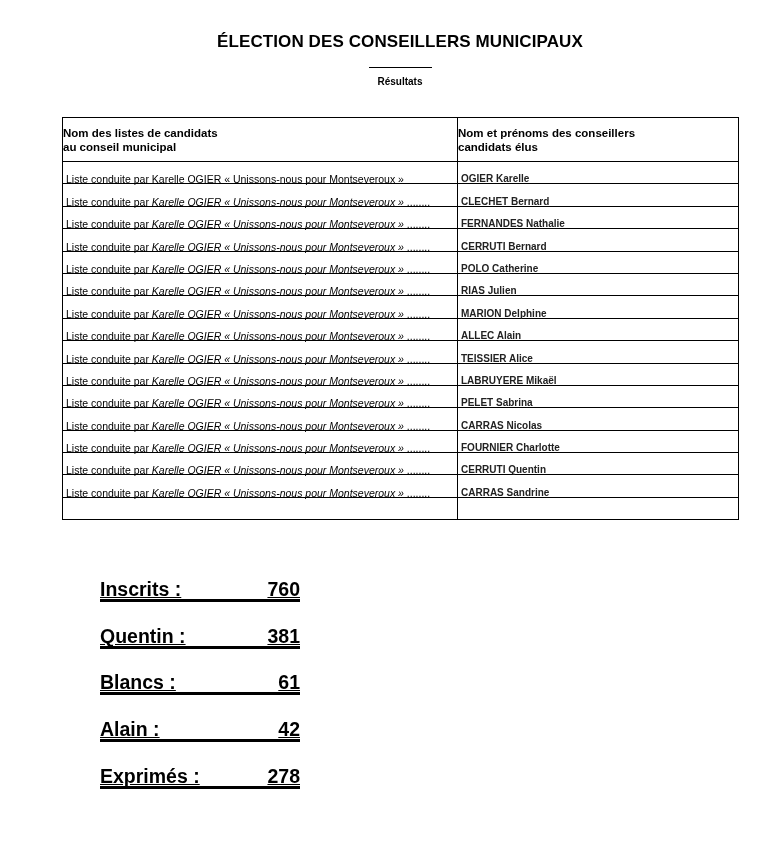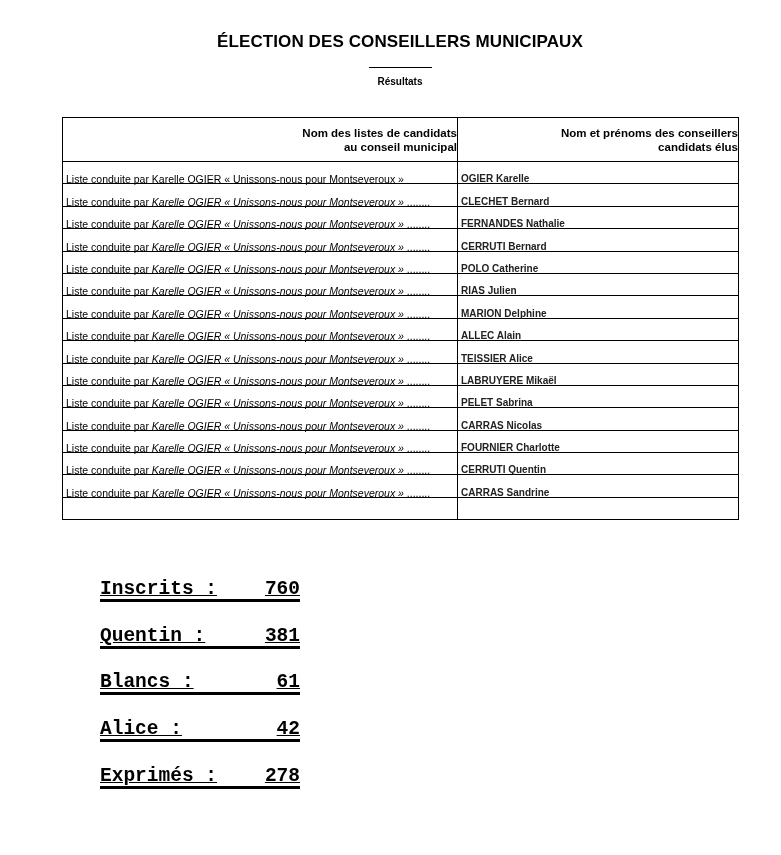--- a/index.html
+++ b/index.html
@@ -4,29 +4,29 @@
 <style>
   html, body { margin: 0; padding: 0; background: #ffffff; }
   body { width: 781px; height: 855px; position: relative; font-family: "Liberation Sans", sans-serif; color: #000; overflow: hidden; }
   .title { position: absolute; left: 0; width: 800px; top: 32px; text-align: center; font-size: 17px; font-weight: bold; letter-spacing: 0.1px; }
   .rule { position: absolute; left: 369px; width: 63px; top: 67px; border-top: 1px solid #000; }
   .subtitle { position: absolute; left: 0; width: 800px; top: 76px; text-align: center; font-size: 10px; font-weight: bold; }
   table.results { position: absolute; left: 62px; top: 117px; width: 676px; border-collapse: collapse; table-layout: fixed; }
   table.results td, table.results th { border: 1px solid #000; padding: 0; }
   table.results col.c1 { width: 395px; }
   table.results col.c2 { width: 281px; }
-  th { height: 43px; font-size: 11.5px; font-weight: bold; text-align: right; vertical-align: middle; line-height: 14px; }
+  th { height: 43px; font-size: 11.5px; font-weight: bold; text-align: left; vertical-align: middle; line-height: 14px; }
   td { height: 21.4px; vertical-align: bottom; }
   td .cell { display: block; white-space: nowrap; overflow: hidden; font-size: 10.5px; line-height: 12px; padding: 0 0 0 3px; position: relative; top: 2px; }
   td.name .cell { font-size: 10px; font-weight: bold; color: #222; }
   td.list .cell i { font-style: italic; }
   tr.empty td { height: 21px; }
   .stats { position: absolute; left: 100px; top: 578px; width: 200px; }
   .stat { position: relative; height: 46.7px; }
-  .stat .row { display: flex; justify-content: space-between; align-items: flex-end; font-size: 19.5px; font-weight: bold; line-height: 22px; text-decoration: underline; padding-right: 0; font-family: Liberation Mono, monospace; }
+  .stat .row { display: flex; justify-content: space-between; align-items: flex-end; font-size: 19.5px; font-weight: bold; line-height: 22px; text-decoration: underline; padding-right: 0; }
   .stat .bar { position: absolute; left: 0; top: 21px; width: 200px; border-top: 3px solid #000; }
 </style>
 </head>
 <body>
 
 <div class="title">ÉLECTION DES CONSEILLERS MUNICIPAUX</div>
 <div class="rule"></div>
 <div class="subtitle">Résultats</div>
 
 <table class="results">
@@ -191,21 +191,21 @@
     </div>
     <div class="stat">
       <div class="row">
         <span>Blancs :</span>
         <span>61</span>
       </div>
       <div class="bar"></div>
     </div>
     <div class="stat">
       <div class="row">
-        <span>Alice :</span>
+        <span>Alain :</span>
         <span>42</span>
       </div>
       <div class="bar"></div>
     </div>
     <div class="stat">
       <div class="row">
         <span>Exprimés :</span>
         <span>278</span>
       </div>
       <div class="bar"></div>

